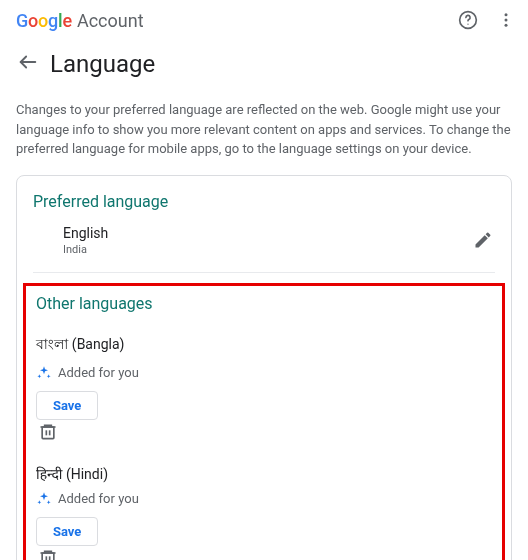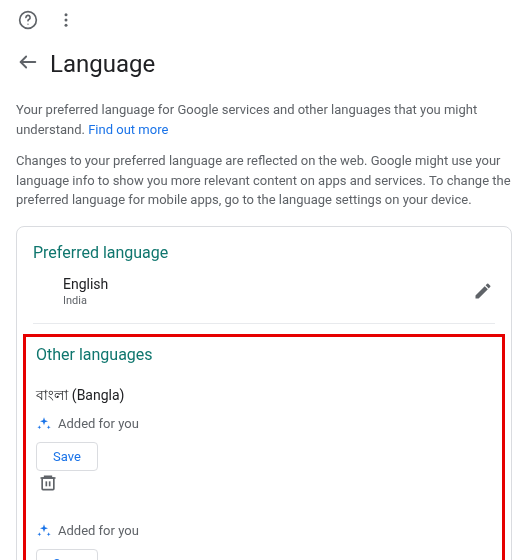--- a/index.html
+++ b/index.html
@@ -151,35 +151,39 @@
       justify-content: center;
     }
     .save-btn {
       display: inline-block;
       margin-top: 10px;
       border: 1px solid #dadce0;
       border-radius: 4px;
       padding: 6px 16px;
       font-size: 13px;
       color: #1a73e8;
-      font-weight: 400;
+      font-weight: 700;
       cursor: pointer;
       background: #fff;
     }
     .other-lang-row {
       display: flex;
       align-items: flex-start;
       justify-content: space-between;
       flex-direction: column;
     }
   </style>
 </head>
 <body>
 
 <div class="header">
+  <div class="logo-wrap">
+    <span class="logo-google"><span class="g1">G</span><span class="g2">o</span><span class="g3">o</span><span class="g4">g</span><span class="g5">l</span><span class="g6">e</span></span>
+    <span class="logo-account">Account</span>
+  </div>
   <div class="header-actions">
     <div class="icon-btn">
       <svg width="20" height="20" viewBox="0 0 24 24" fill="none" stroke="currentColor" stroke-width="2">
           <circle cx="12" cy="12" r="10"></circle>
           <path d="M9.5 9a2.5 2.5 0 1 1 3.5 2.3c-.8.4-1 1-1 1.7" stroke-linecap="round"></path>
           <circle cx="12" cy="17" r="0.8" fill="currentColor" stroke="none"></circle>
         </svg>
     </div>
     <div class="icon-btn">
       <svg width="18" height="18" viewBox="0 0 24 24" fill="currentColor">
@@ -195,23 +199,20 @@
   <div class="back-arrow">
     <svg width="22" height="22" viewBox="0 0 24 24" fill="none" stroke="currentColor" stroke-width="2" stroke-linecap="round" stroke-linejoin="round">
         <line x1="20" y1="12" x2="4" y2="12"></line>
         <polyline points="10 18 4 12 10 6"></polyline>
       </svg>
   </div>
   <h1 class="page-title">Language</h1>
 </div>
 
 <div class="desc-block">
-  <p>
-    <span>Your preferred language for Google services and other languages that you might understand. </span><span class="link">Find out more</span>
-  </p>
   <p>Changes to your preferred language are reflected on the web. Google might use your language info to show you more relevant content on apps and services. To change the preferred language for mobile apps, go to the language settings on your device.</p>
 </div>
 
 <div class="card">
   <div class="section-label">Preferred language</div>
   <div class="lang-row">
     <div>
       <div class="lang-name">English</div>
       <div class="lang-sub">India</div>
     </div>
@@ -249,20 +250,21 @@
               <line x1="10" y1="10" x2="10" y2="16"></line>
               <line x1="14" y1="10" x2="14" y2="16"></line>
             </svg>
         </div>
       </div>
     </div>
 
     <div class="other-lang-item">
       <div class="other-lang-row">
         <div>
+          <div class="other-lang-name">हिन्दी (Hindi)</div>
           <div class="added-for-you">
             <span class="sparkle-icon">
               <svg width="16" height="16" viewBox="0 0 24 24" fill="#1a73e8">
                   <path d="M12 2l1.5 4.5L18 8l-4.5 1.5L12 14l-1.5-4.5L6 8l4.5-1.5L12 2zM19 14l.8 2.2L22 17l-2.2.8L19 20l-.8-2.2L16 17l2.2-.8L19 14zM5 14l.8 2.2L8 17l-2.2.8L5 20l-.8-2.2L2 17l2.2-.8L5 14z"></path>
                 </svg>
             </span>
             <span>Added for you</span>
           </div>
           <div class="save-btn">Save</div>
         </div>

